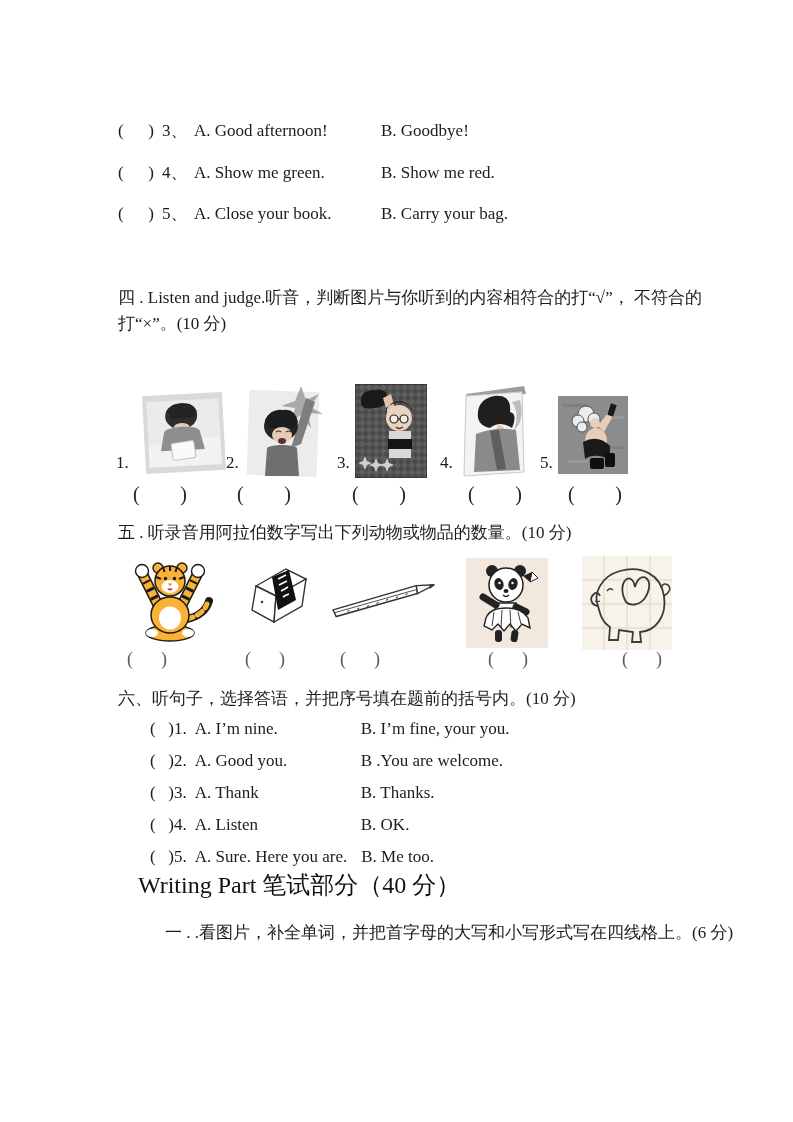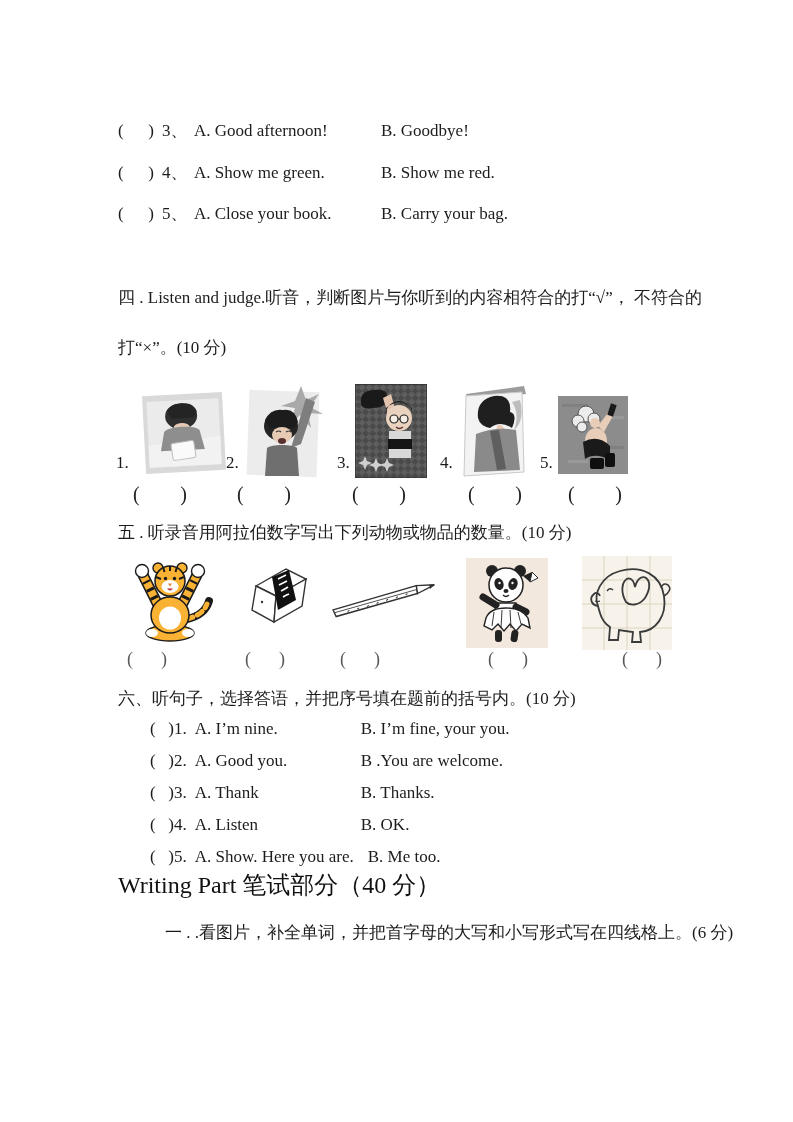--- a/index.html
+++ b/index.html
@@ -59,21 +59,21 @@
           <span>(</span>
           <span>)</span>
         </span>
       <span class="mc-num">5、</span>
       <span class="mc-a">A. Close your book.</span>
       <span class="mc-b">B. Carry your bag.</span>
     </div>
   </div>
 
   <div class="heading" style="top:286px;">四 . Listen and judge.听音，判断图片与你听到的内容相符合的打“√”， 不符合的</div>
-  <div class="heading" style="top:336px;">打“×”。(10 分)</div>
+  <div class="heading" style="top:312px;">打“×”。(10 分)</div>
 
   <div>
 
     <span class="fig-num" style="left:116px;top:453px;">1.</span>
     <svg class="abs" style="left:140px;top:388px;" width="88" height="90" viewBox="0 0 88 90">
       <g transform="rotate(-3 44 45)">
         <rect x="4" y="6" width="80" height="78" fill="#D9D9D9"></rect>
         <rect x="8" y="12" width="72" height="66" fill="#EBEBEB"></rect>
         <polygon points="8,56 80,50 80,78 8,78" fill="#F2F2F2"></polygon>
         <ellipse cx="42" cy="28" rx="16" ry="13" fill="#2E2E2E"></ellipse>
@@ -318,21 +318,21 @@
       <span class="s6-label">4.</span>
       <span class="s6-a">A. Listen</span>
       <span class="s6-b">B. OK.</span>
     </div>
     <div class="s6-row" style="top:847px;">
       <span class="s6-slot">
           <span>(</span>
           <span>)</span>
         </span>
       <span class="s6-label">5.</span>
-      <span class="s6-a narrow">A. Show. Here you are.</span>
+      <span class="s6-a narrow">A. Sure. Here you are.</span>
       <span class="s6-b">B. Me too.</span>
     </div>
   </div>
 
-  <div class="writing-heading" style="top:869px;">Writing Part 笔试部分（40 分）</div>
+  <div class="writing-heading" style="top:869px;margin-left:20px;">Writing Part 笔试部分（40 分）</div>
   <div class="heading" style="top:921px;margin-left:47px;">一 . .看图片，补全单词，并把首字母的大写和小写形式写在四线格上。(6 分)</div>
 
 </div>
 
 </body></html>

